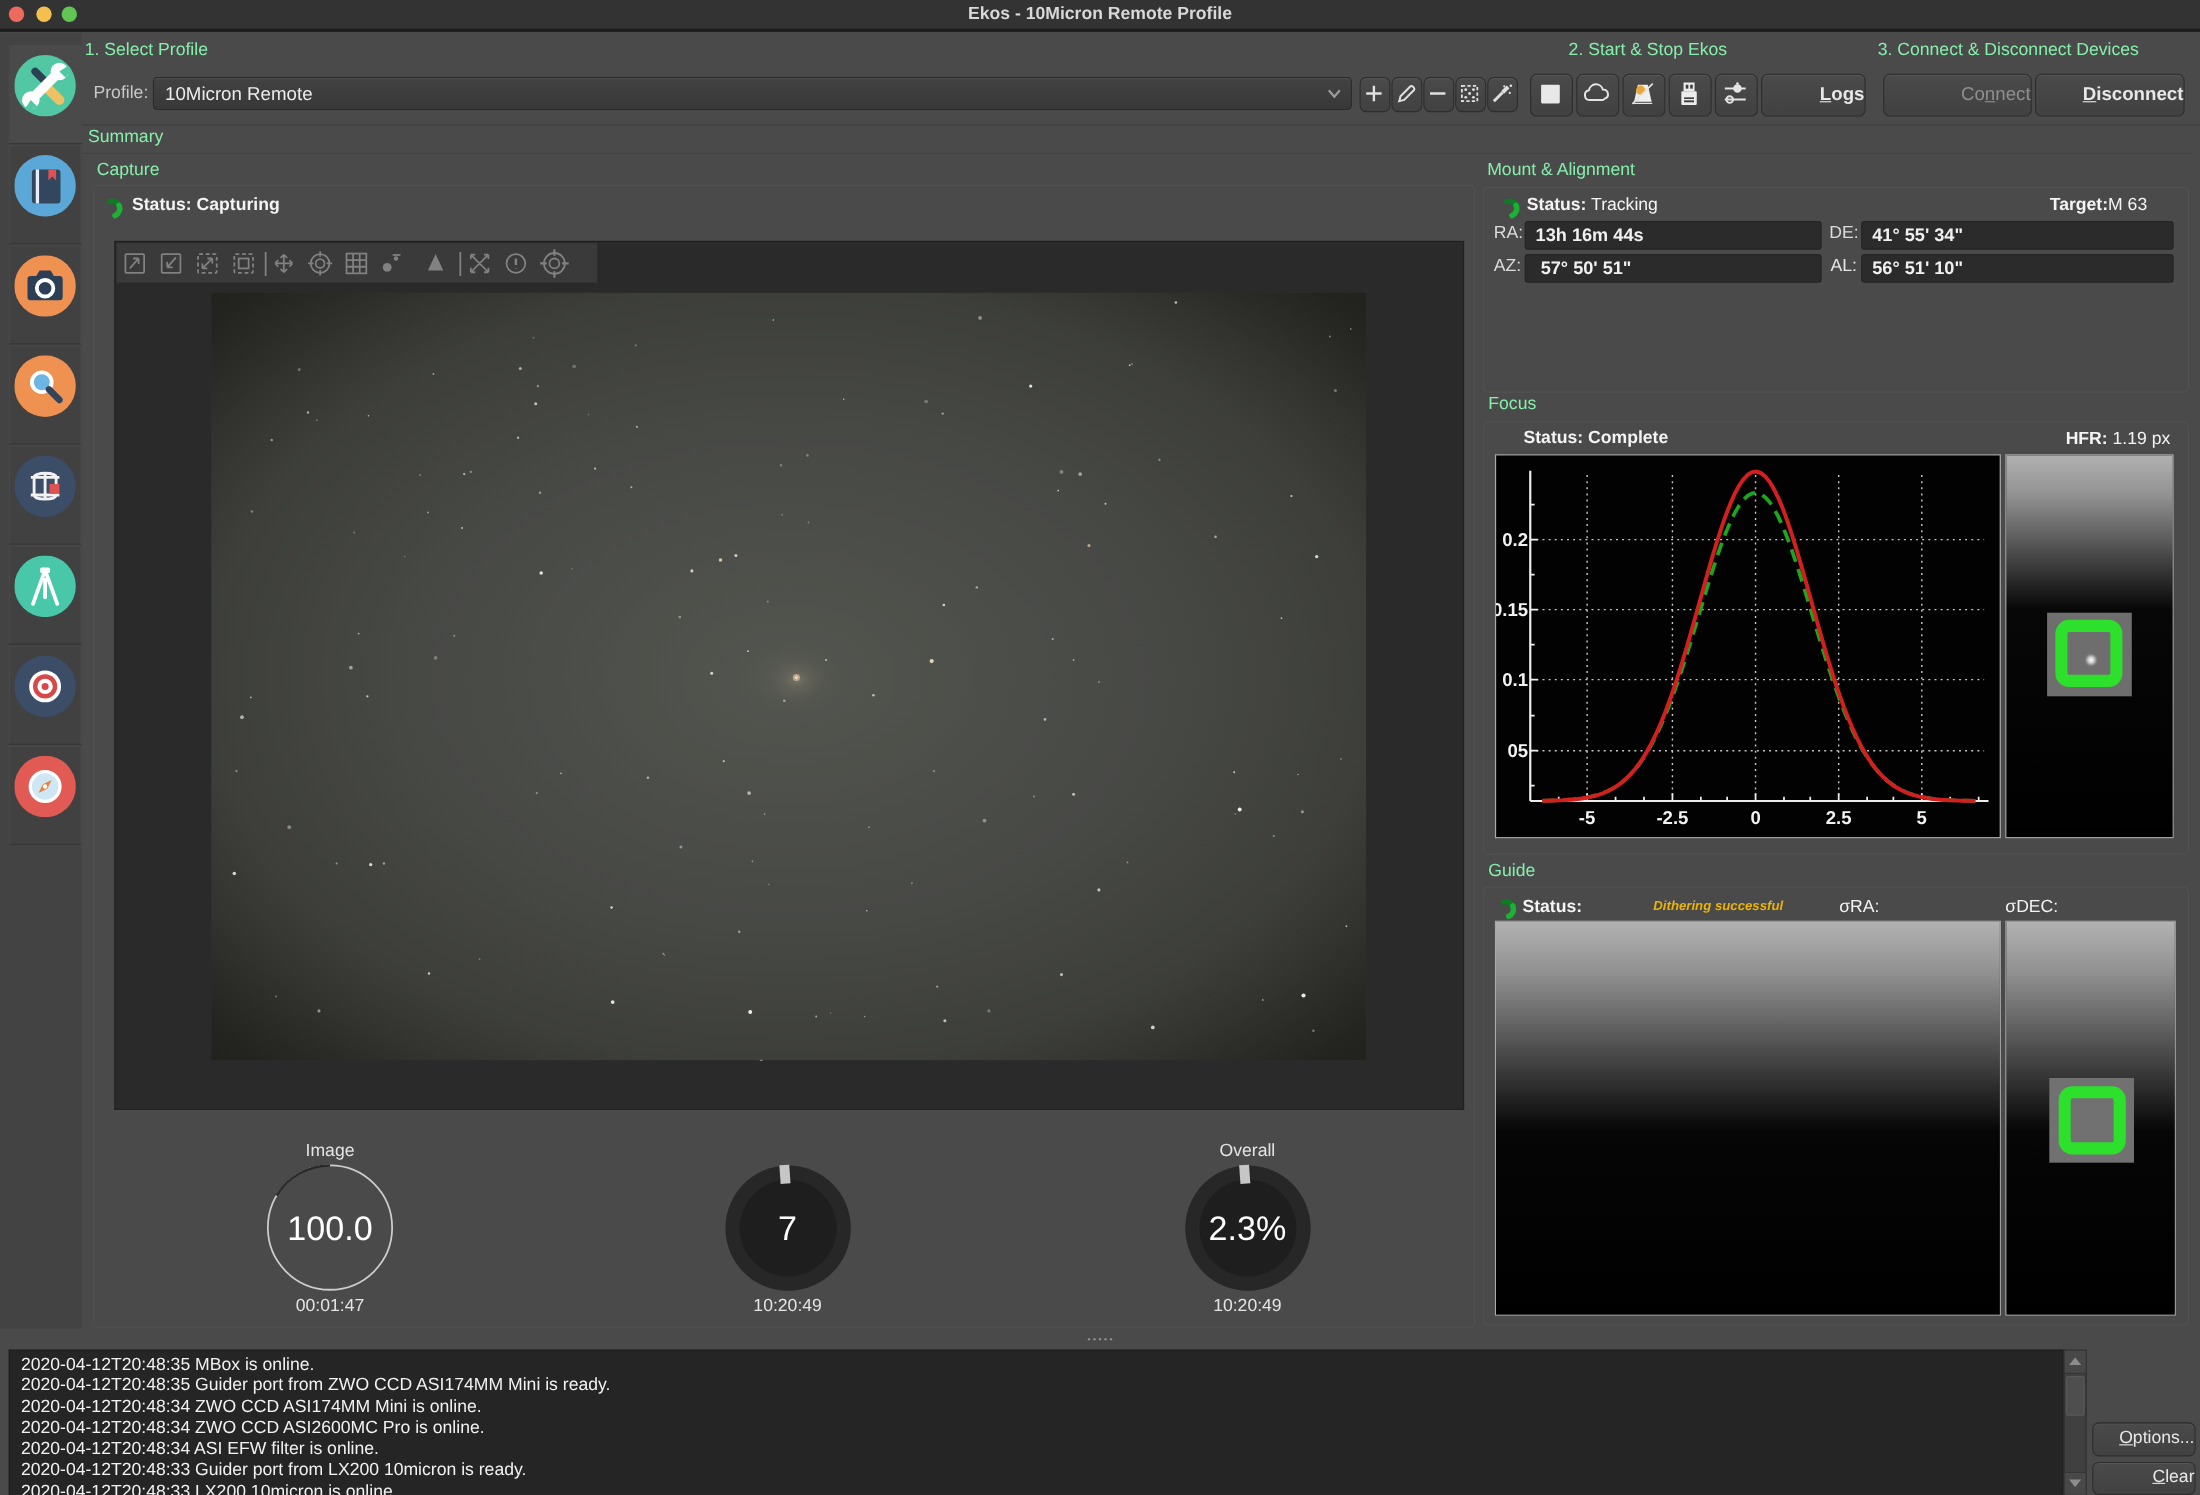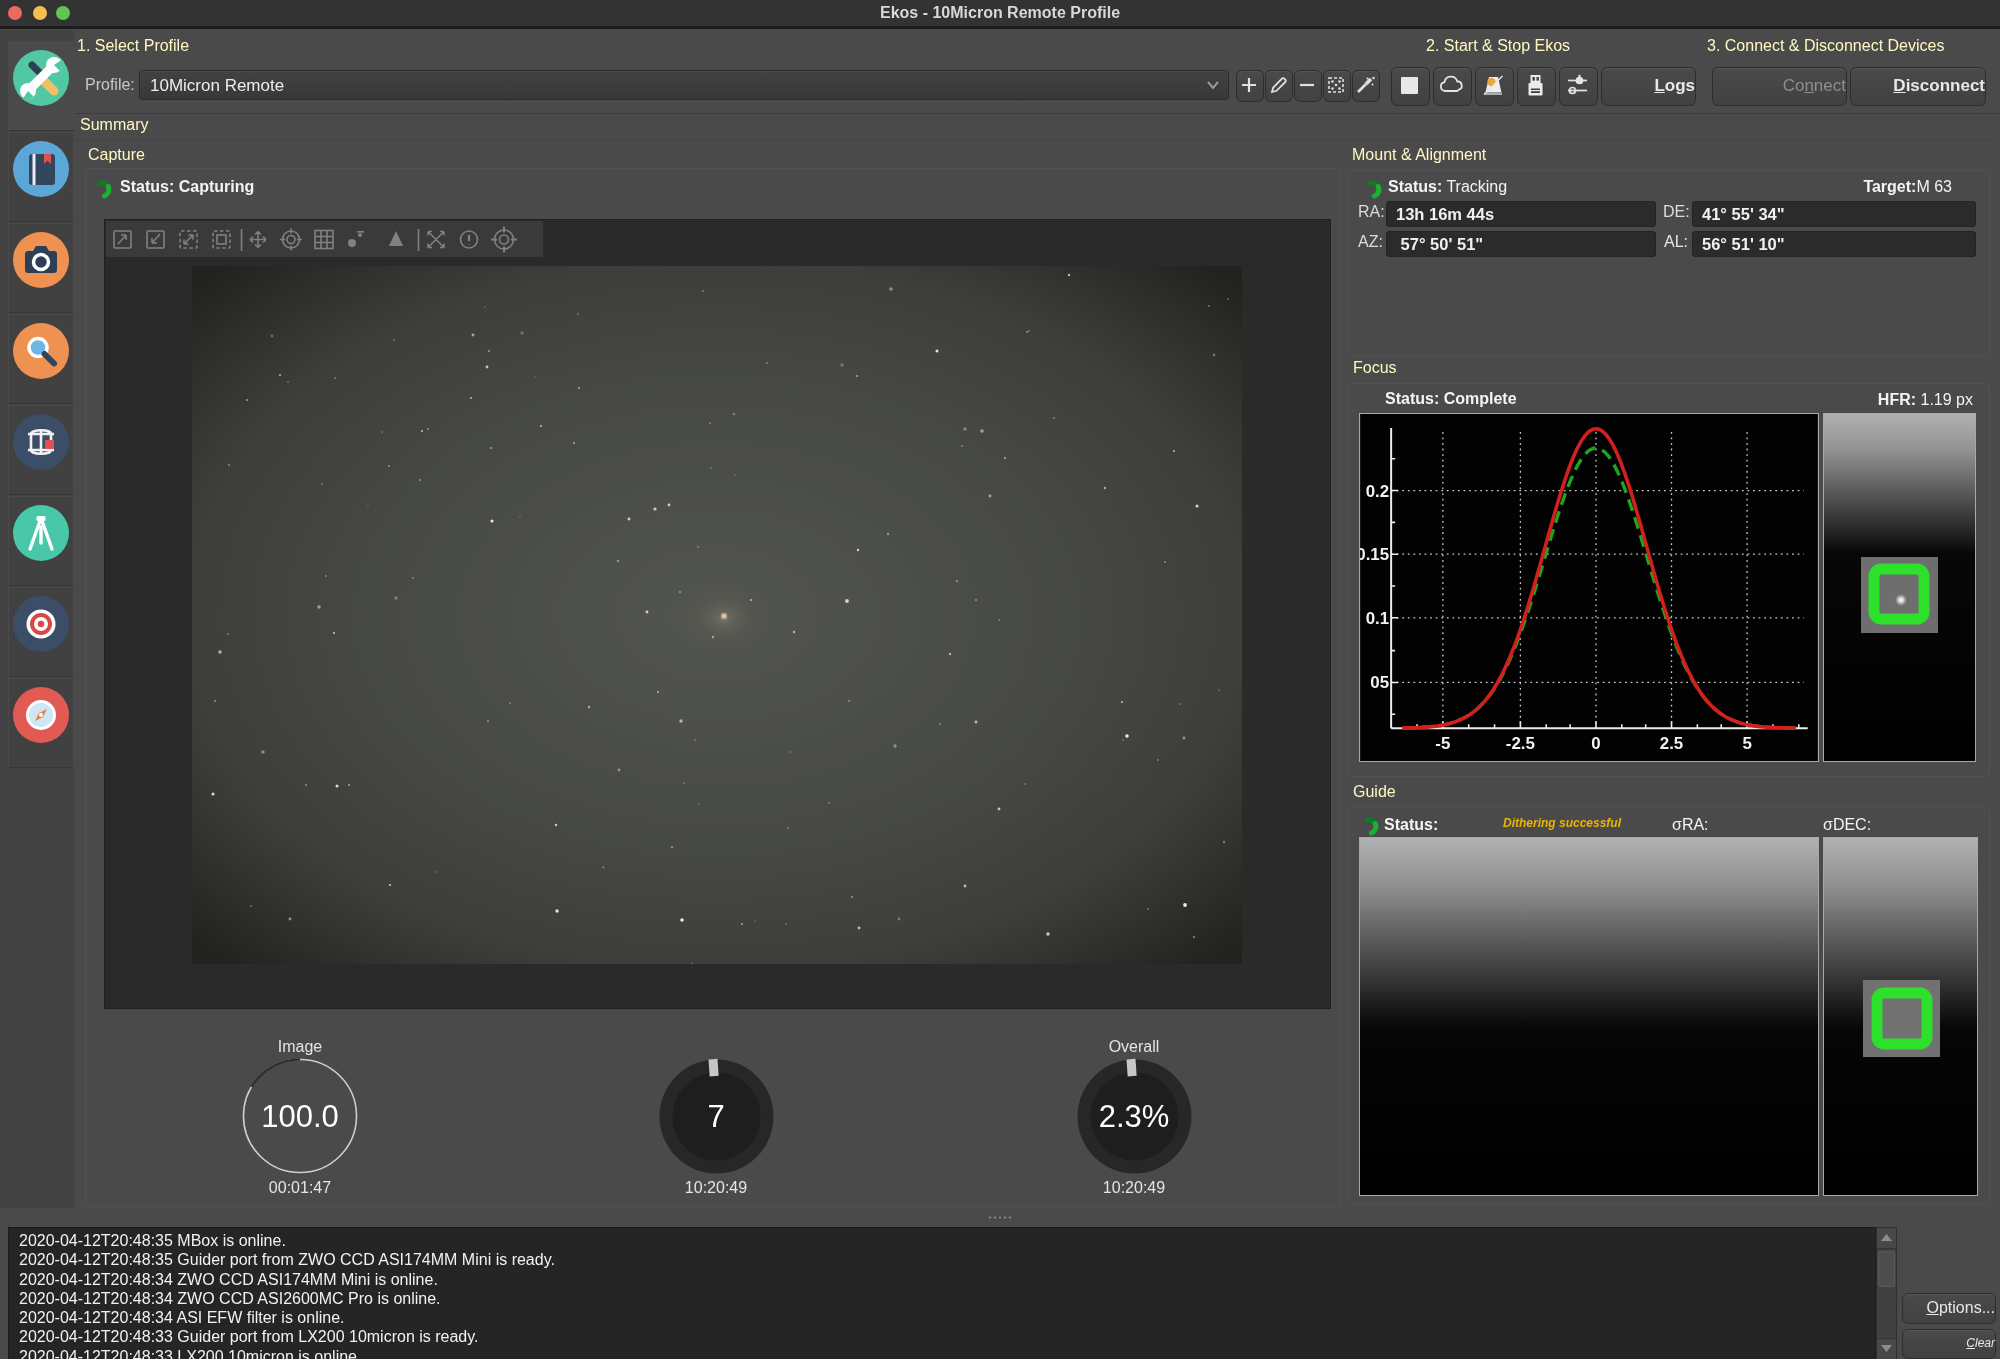--- a/index.html
+++ b/index.html
@@ -1,17 +1,17 @@
 <!DOCTYPE html>
 <html><head><meta charset="utf-8"><style>
 html,body{margin:0;padding:0;background:#4b4b4b;}
 body{width:2000px;height:1359px;overflow:hidden;font-family:"Liberation Sans",sans-serif;}
 #app{position:relative;width:2000px;height:1359px;background:#4a4a4a;padding-left:35px;}
 .abs{position:absolute;}
-.lbl{position:absolute;color:#fef9c3;font-size:16px;white-space:nowrap;}
+.lbl{position:absolute;color:#86efac;font-size:16px;white-space:nowrap;}
 .btn{position:absolute;background:linear-gradient(#4a4a4a,#414141);border:1px solid #2d2d2d;border-radius:6px;color:#e8e8e8;font-size:17px;text-align:right;box-shadow:inset 0 1px 0 rgba(255,255,255,0.07);}
 .field{position:absolute;background:#2b2b2b;border:1px solid #242424;border-radius:3px;color:#f0f0f0;font-size:16.5px;font-weight:bold;line-height:24px;padding-left:9px;white-space:nowrap;box-sizing:border-box;}
 .tab{position:absolute;left:8px;width:66px;height:90px;background:#414141;border:1px solid #4a4a4a;border-bottom-color:#373737;box-sizing:border-box;}
 .tab.sel{background:#4a4a4a;border-right:none;width:67px;}
 .statusdot{position:absolute;width:22px;height:22px;}
 </style></head><body>
 <div id="app">
 
 <div class="abs" style="left:0;top:0;width:2000px;height:26px;background:#333333;border-bottom:3px solid #1d1d1d;"></div>
 <div class="abs" style="left:8px;top:6px;width:14px;height:14px;border-radius:50%;background:#ed6a5e;"></div>
@@ -542,14 +542,14 @@
 <svg class="abs" style="left:1877px;top:1228px;" width="19" height="20">
       <path d="M9.5 6 L15 13 H4 Z" fill="#8d8d8d"></path>
     </svg>
 <div class="abs" style="left:1878px;top:1251px;width:17px;height:36px;background:#4e4e4e;border:1px solid #5a5a5a;border-radius:2px;box-sizing:border-box;"></div>
 <div class="abs" style="left:1877px;top:1338px;width:19px;height:20px;background:#484848;border-top:1px solid #333;"></div>
 <svg class="abs" style="left:1877px;top:1338px;" width="19" height="20">
       <path d="M9.5 14 L15 7 H4 Z" fill="#8d8d8d"></path>
     </svg>
 
 <div class="btn" style="left:1902px;top:1293px;width:92px;height:29px;line-height:27px;font-size:16px;"><span style="text-decoration:underline;">O</span>ptions...</div>
-<div class="btn" style="left:1902px;top:1329px;width:92px;height:28px;line-height:26px;font-size:12px;font-style:italic;"><span style="text-decoration:underline;">C</span>lear</div>
+<div class="btn" style="left:1902px;top:1329px;width:92px;height:28px;line-height:26px;font-size:16px;"><span style="text-decoration:underline;">C</span>lear</div>
 
 </div>
 </body></html>

